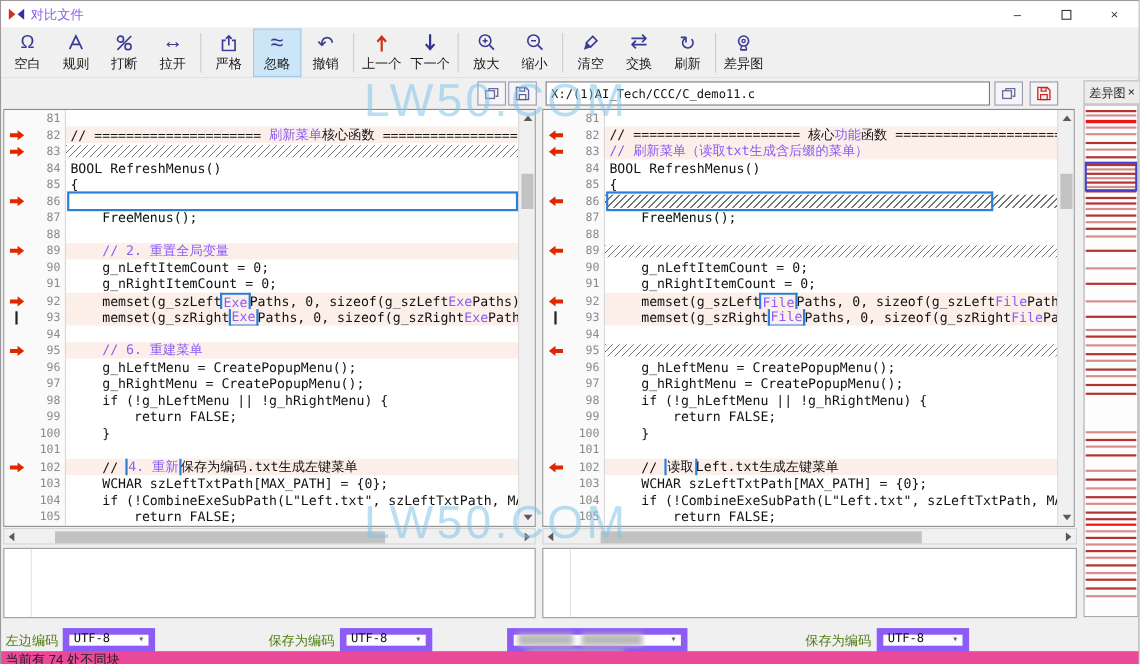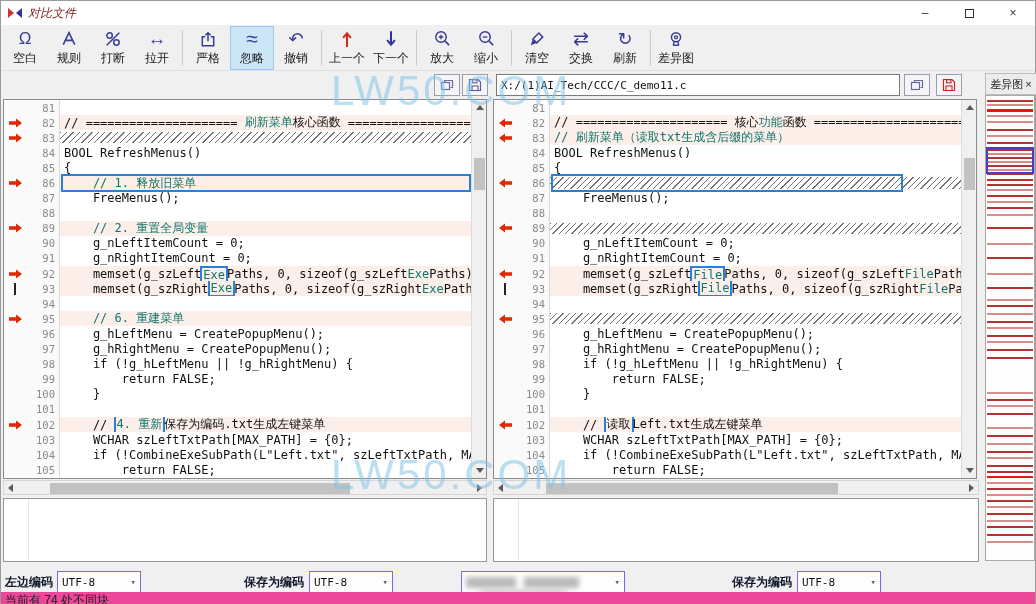--- a/index.html
+++ b/index.html
@@ -1,21 +1,21 @@
 <!DOCTYPE html>
 <html><head>
 <meta charset="utf-8">
 <style>
   * { margin:0; padding:0; box-sizing:border-box; }
   html,body { width:1036px; height:604px; font-family:"Liberation Sans","DejaVu Sans",sans-serif; background:#f0f0f0; overflow:hidden; }
   .window { position:relative; width:1036px; height:604px; background:#f0f0f0; border:1px solid #9a9a9a; }
 
   
   .titlebar { position:absolute; left:0; top:0; width:100%; height:24px; background:#ffffff; display:flex; align-items:center; padding-left:6px; }
-  .titlebar .title { font-size:12px; color:#7f1d1d; margin-left:5px;font-style:italic; }
+  .titlebar .title { font-size:12px; color:#8b5cf6; margin-left:5px; }
   .win-controls { position:absolute; right:0; top:0; height:24px; display:flex; }
   .win-btn { width:44px; height:24px; display:flex; align-items:center; justify-content:center; font-size:12px; color:#333; cursor:default; }
   .max-glyph { width:9px; height:9px; border:1px solid #333; display:inline-block; }
 
   
   .toolbar { position:absolute; left:0; top:24px; width:100%; height:46px; background:#f0f0f0; display:flex; align-items:center; padding-left:2px; border-bottom:1px solid #e0e0e0; }
   .tb-btn { width:44px; height:44px; display:flex; flex-direction:column; align-items:center; justify-content:center; gap:1px; border:1px solid transparent; }
   .tb-btn.active { background:#cde6f7; border-color:#9fc9ea; }
   .tb-ico { height:20px; display:flex; align-items:center; justify-content:center; color:#3a3a96; font-size:17px; line-height:20px; }
   .tb-ico svg { display:block; }
@@ -28,21 +28,21 @@
 
   
   .pane { position:absolute; top:98px; width:484px; height:380px; background:#ffffff; border:1px solid #8a8a8a; overflow:hidden; }
   .pane-lines { position:absolute; left:0; top:0; right:15px; bottom:0; }
   .code-row { position:relative; height:15.1px; display:flex; align-items:center; }
   .gut { width:56px; height:100%; background:#fafafa; border-right:1px solid #d8d8d8; display:flex; align-items:center; flex-shrink:0; }
   .gut .arrowbox { width:22px; display:flex; justify-content:center; }
   .gut .lnum { flex:1; text-align:right; padding-right:4px; font-family:"DejaVu Sans Mono","Liberation Mono",monospace; font-size:10.5px; color:#8a8a8a; }
   .code-content { flex:1; height:100%; font-family:"DejaVu Sans Mono","Liberation Mono",monospace; font-size:12px; white-space:pre; overflow:hidden; color:#111; padding-left:4px; display:flex; align-items:center; position:relative; }
   .code-row.diff .code-content { background:#fcefe9; }
-  .red { color:#0f766e; }
+  .red { color:#8b5cf6; }
   .hatchfill { position:absolute; left:0; top:2px; right:0; bottom:2px;
     background:repeating-linear-gradient(135deg,#5a5a5a 0,#5a5a5a 1px,transparent 1px,transparent 4.5px); opacity:.85; }
   .linebox { position:absolute; top:-1px; bottom:-1px; border:2px solid #2a80d8; z-index:5; pointer-events:none; }
   .sbox { border:2px solid #2a80d8; margin:0 -1px; padding:0 1px; }
   .sbox-top { border-bottom:none; }
   .sbox-bottom { border-top:none; }
   .cursor-mark { width:1.5px; height:12px; background:#222; }
 
   
   .vscroll { position:absolute; right:0; top:0; bottom:0; width:15px; background:#f0f0f0; border-left:1px solid #dcdcdc; }
@@ -59,22 +59,22 @@
   .preview { position:absolute; top:497px; height:64px; background:#ffffff; border:1px solid #9a9a9a; }
   .preview .innerline { position:absolute; left:24px; top:0; bottom:0; width:1px; background:#e4e4e4; }
 
   
   .dm-header { position:absolute; left:984px; top:72px; width:52px; height:22px; background:#ececec; border:1px solid #bcbcbc; font-size:11px; color:#222; display:flex; align-items:center; justify-content:center; gap:2px; }
   .dm-strip { position:absolute; left:984px; top:94px; width:50px; height:466px; background:#fdfdfd; border:1px solid #aaaaaa; overflow:hidden; }
   .dm-mark { position:absolute; left:1px; right:1px; }
   .dm-viewport { position:absolute; left:0; right:0; border:2px solid #4040c8; z-index:3; }
 
   
-  .enc-label { position:absolute; top:573px; font-size:12px; color:#0f172a;font-weight:bold; }
-  .enc-select { position:absolute; top:570px; height:22px; border:1px solid #8b5cf6; background:#fdfdfd; font-family:"DejaVu Sans Mono","Liberation Mono",monospace; font-size:11px; color:#111; display:flex; align-items:center; padding:0 4px; }
+  .enc-label { position:absolute; top:573px; font-size:12px; color:#4d7c0f; }
+  .enc-select { position:absolute; top:570px; height:22px; border:6px solid #8b5cf6; background:#fdfdfd; font-family:"DejaVu Sans Mono","Liberation Mono",monospace; font-size:11px; color:#111; display:flex; align-items:flex-end; padding:0 4px; }
   .enc-select .chev { margin-left:auto; color:#666; font-size:9px; }
   .blurblob { background:#b9b9b9; filter:blur(3px); position:absolute; }
   .statusbar { position:absolute; left:0; top:591px; width:100%; height:13px; background:#ec4899; font-size:12px; color:#222; padding-left:4px; }
 
   .watermark { position:absolute; font-size:42px; letter-spacing:3px; color:rgba(130,195,232,.55); pointer-events:none; z-index:20; font-family:"Liberation Sans","DejaVu Sans",sans-serif; }
 </style>
 </head>
 <body>
 
 <div class="window">
@@ -287,21 +287,20 @@
         </div>
         <div class="code-row diff">
           <div class="gut">
             <span class="arrowbox">
               <svg width="13" height="10" viewBox="0 0 13 10">
                 <path d="M0 3.2h7V0.4l6 4.6-6 4.6V6.8H0z" fill="#e02800"></path>
               </svg>
             </span>
             <span class="lnum">86</span>
           </div>
-          <div class="code-content"><span class="red">    // 1. 释放旧菜单</span></div>
           <div class="linebox" style="left: 57px; right: 0px;"></div>
         </div>
         <div class="code-row">
           <div class="gut">
             <span class="arrowbox"></span>
             <span class="lnum">87</span>
           </div>
           <div class="code-content"><span>    FreeMenus();</span></div>
         </div>
         <div class="code-row">

